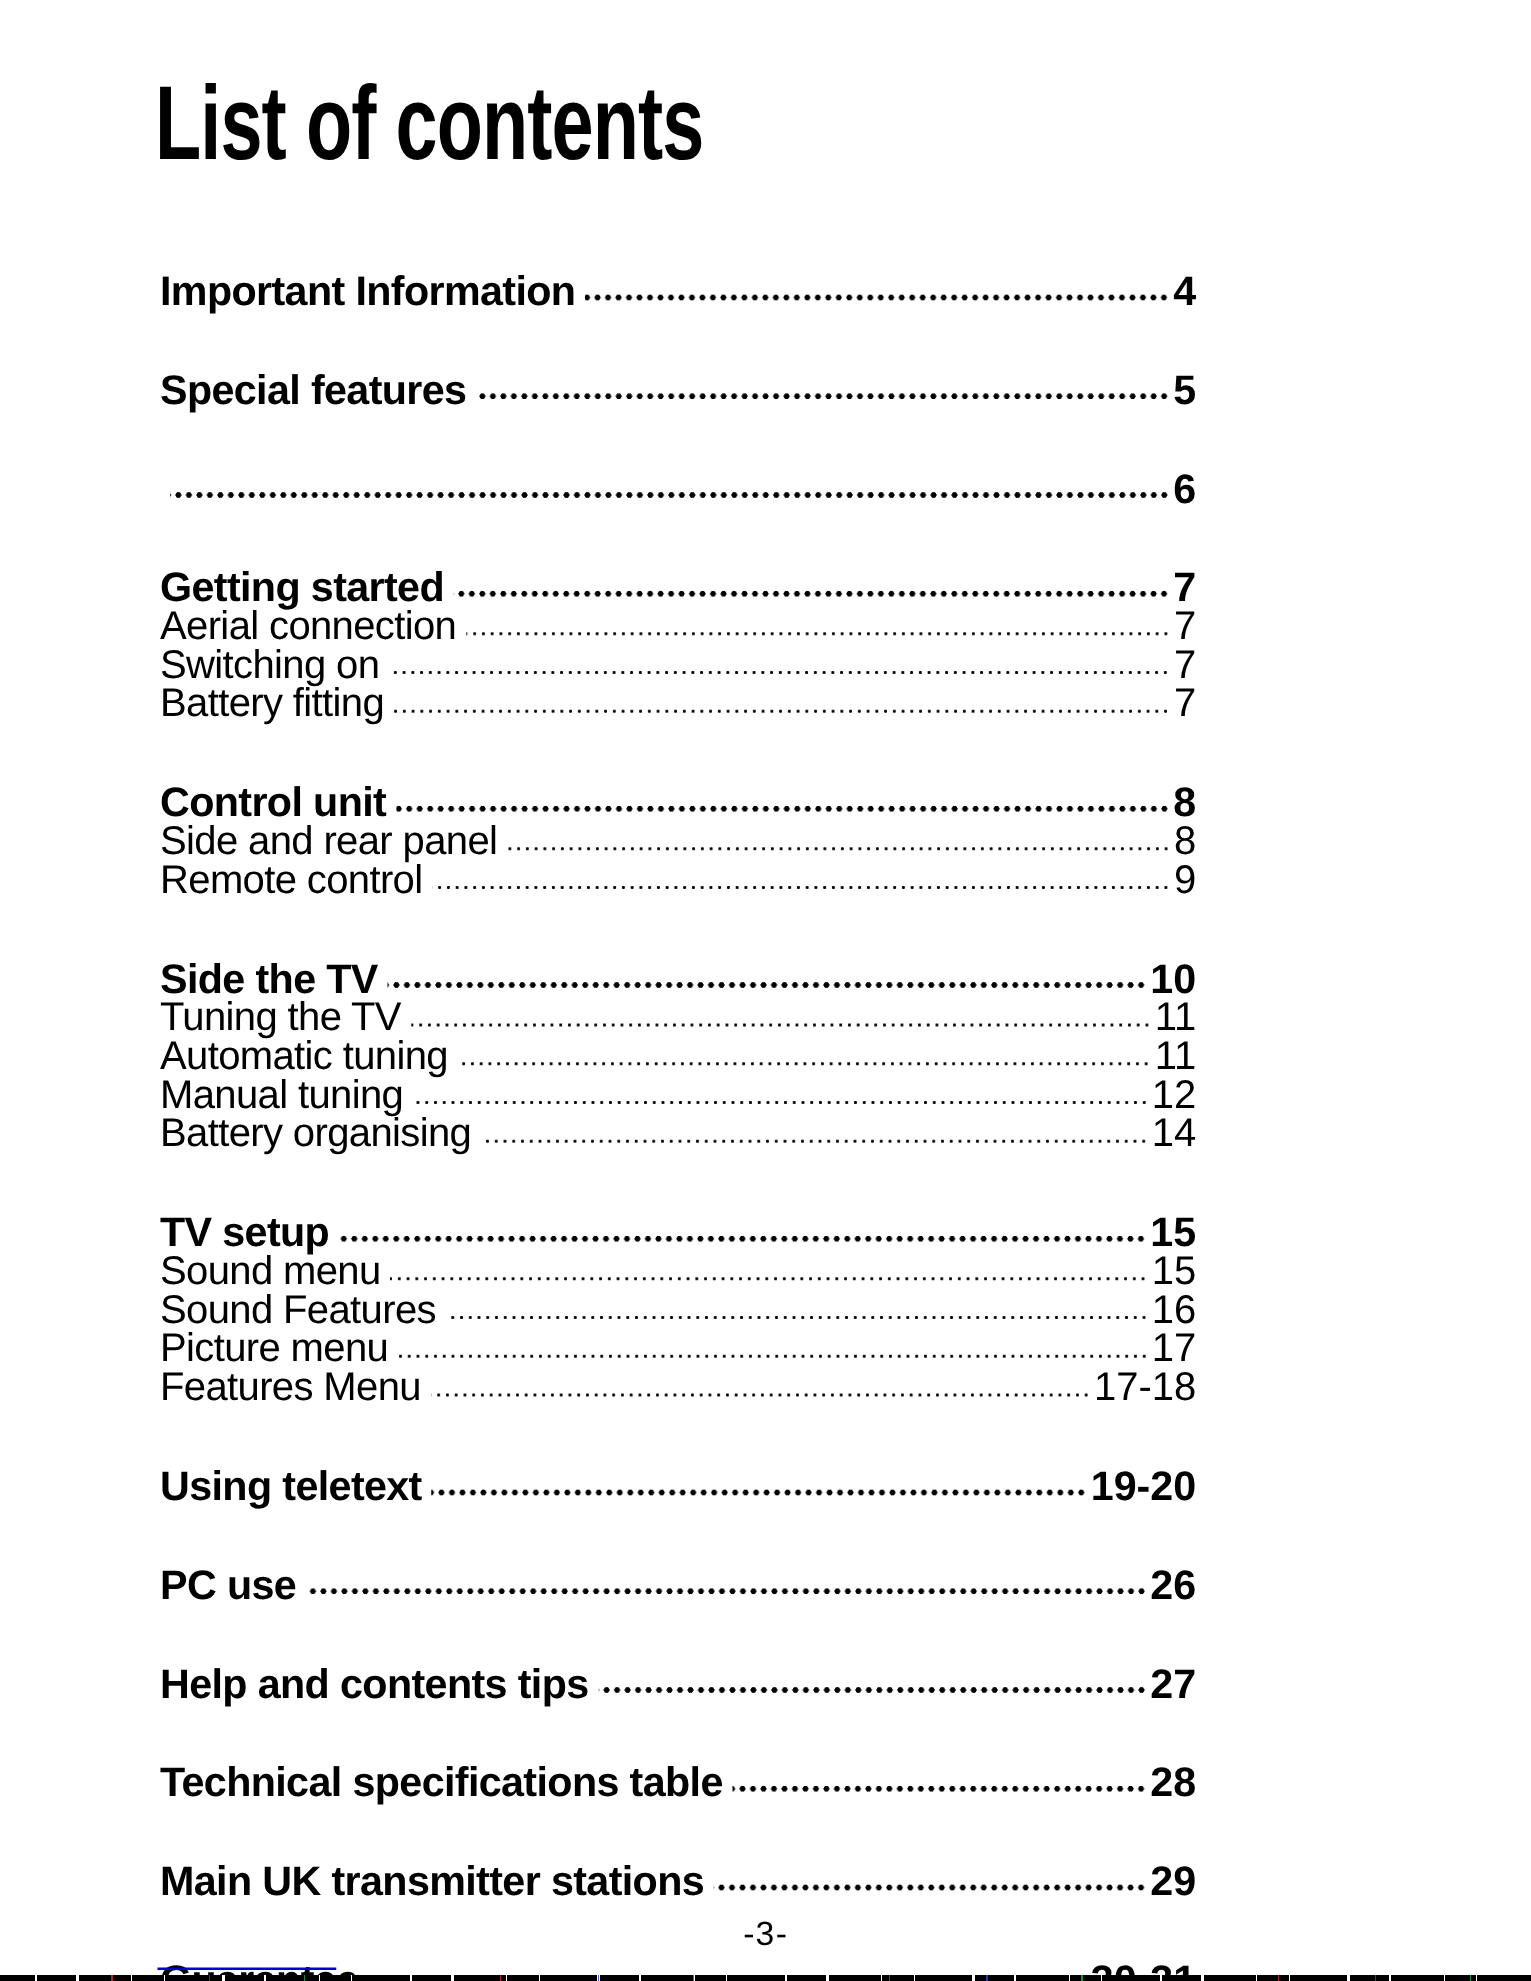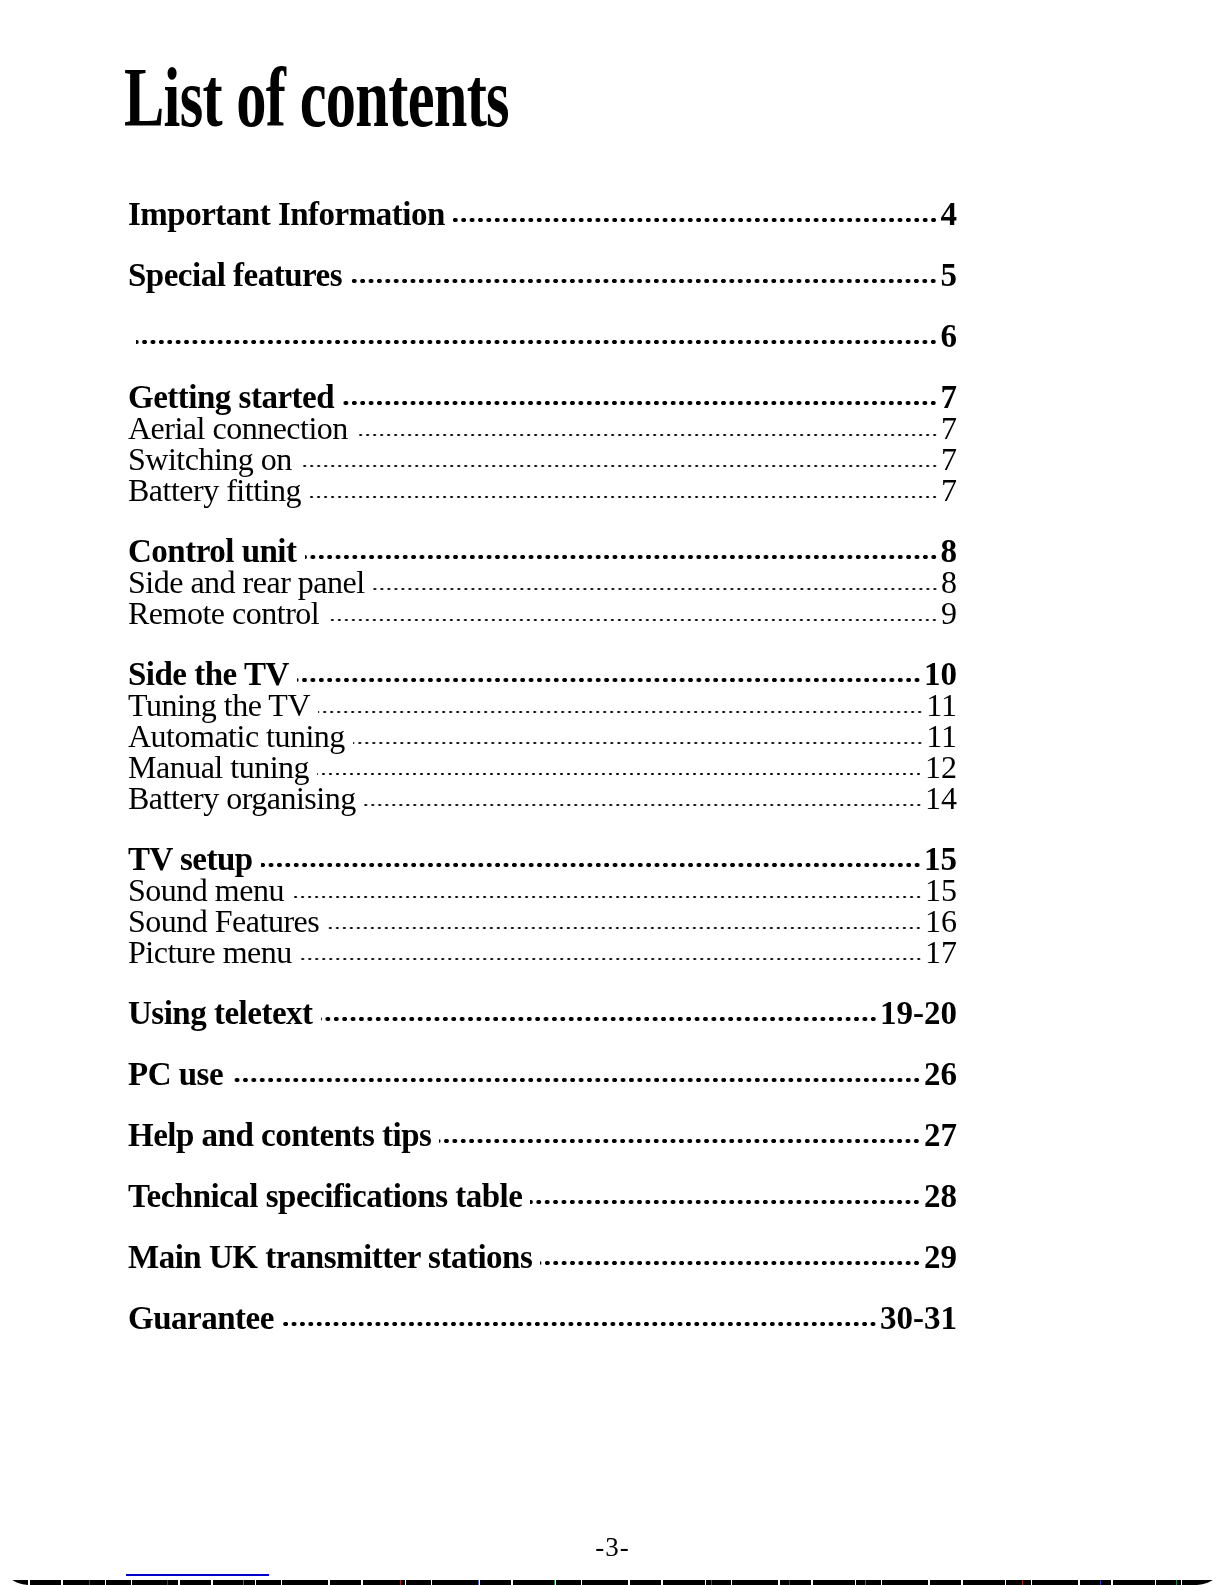--- a/index.html
+++ b/index.html
@@ -6,23 +6,22 @@
     margin: 0;
     padding: 0;
     background: #ffffff;
   }
   .page {
     position: relative;
     width: 1225px;
     height: 1585px;
     background: var(--paper, #ffffff);
     overflow: hidden;
-    font-family: Liberation Serif, serif;
+    font-family: Liberation Sans, sans-serif;
     color: var(--ink, #000000);
-    border-radius: 28px;
   }
   .title {
     position: absolute;
     left: 124px;
     top: 56px;
     margin: 0;
     font-size: 84px;
     font-weight: bold;
     letter-spacing: -1px;
     line-height: 1;
@@ -37,21 +36,21 @@
     width: 829px;
   }
   .toc-row {
     display: flex;
     align-items: baseline;
     height: 31px;
     line-height: 31px;
     white-space: nowrap;
   }
   .toc-row.section {
-    margin-top: 30px;
+    margin-top: 48px;
     font-weight: bold;
     font-size: 33px;
   }
   .toc-row.sub {
     margin-top: 0;
     font-weight: normal;
     font-size: 32px;
   }
   .toc-label {
     letter-spacing: -0.5px;
@@ -207,20 +206,25 @@
       <div class="toc-row sub">
         <span class="toc-label">Sound Features</span>
         <span class="toc-leader"></span>
         <span class="toc-page">16</span>
       </div>
       <div class="toc-row sub">
         <span class="toc-label">Picture menu</span>
         <span class="toc-leader"></span>
         <span class="toc-page">17</span>
       </div>
+      <div class="toc-row sub">
+        <span class="toc-label">Features Menu</span>
+        <span class="toc-leader"></span>
+        <span class="toc-page">17-18</span>
+      </div>
       <div class="toc-row section">
         <span class="toc-label">Using teletext</span>
         <span class="toc-leader"></span>
         <span class="toc-page">19-20</span>
       </div>
       <div class="toc-row section">
         <span class="toc-label">PC use</span>
         <span class="toc-leader"></span>
         <span class="toc-page">26</span>
       </div>

